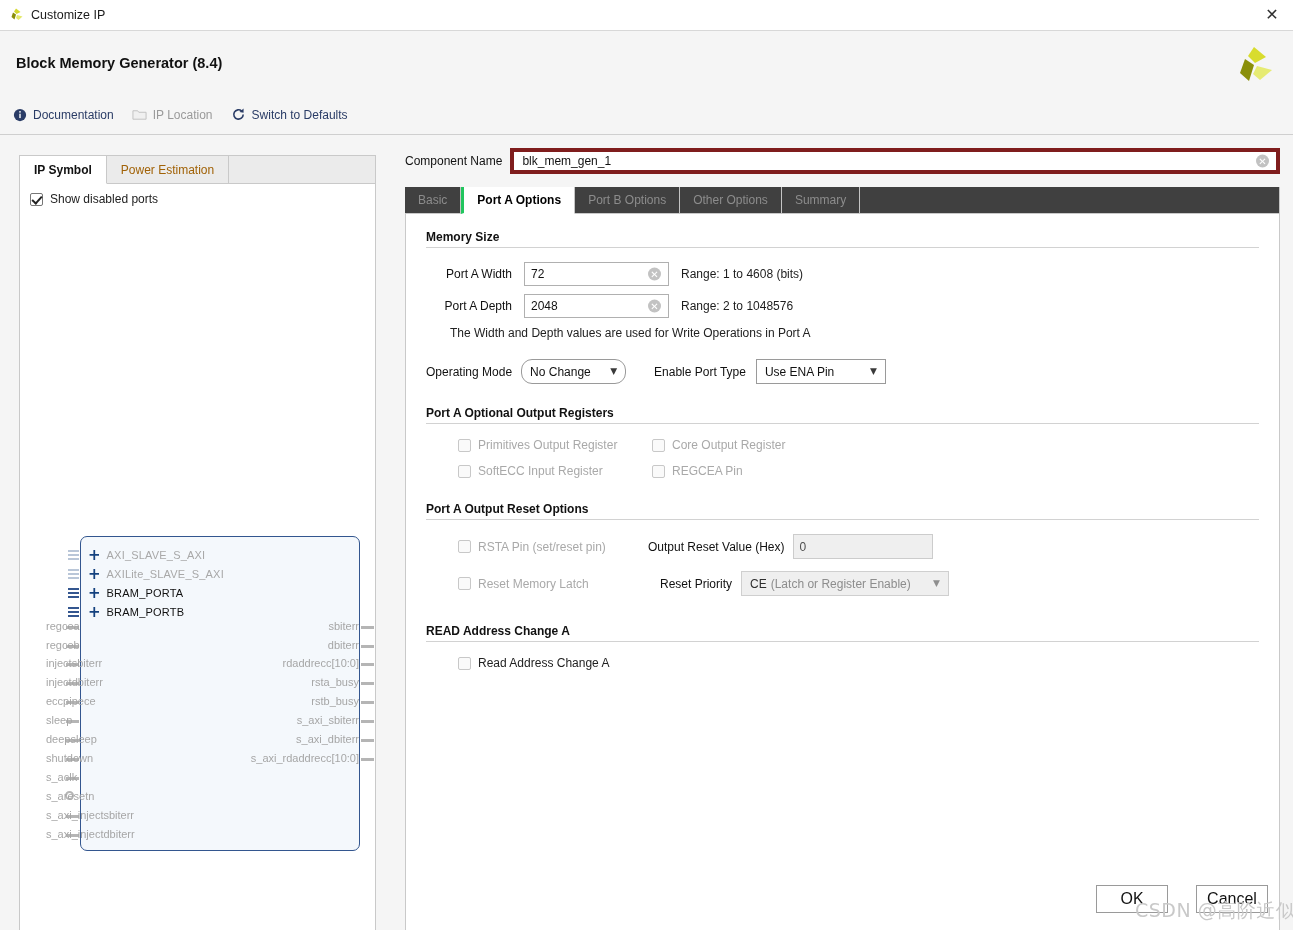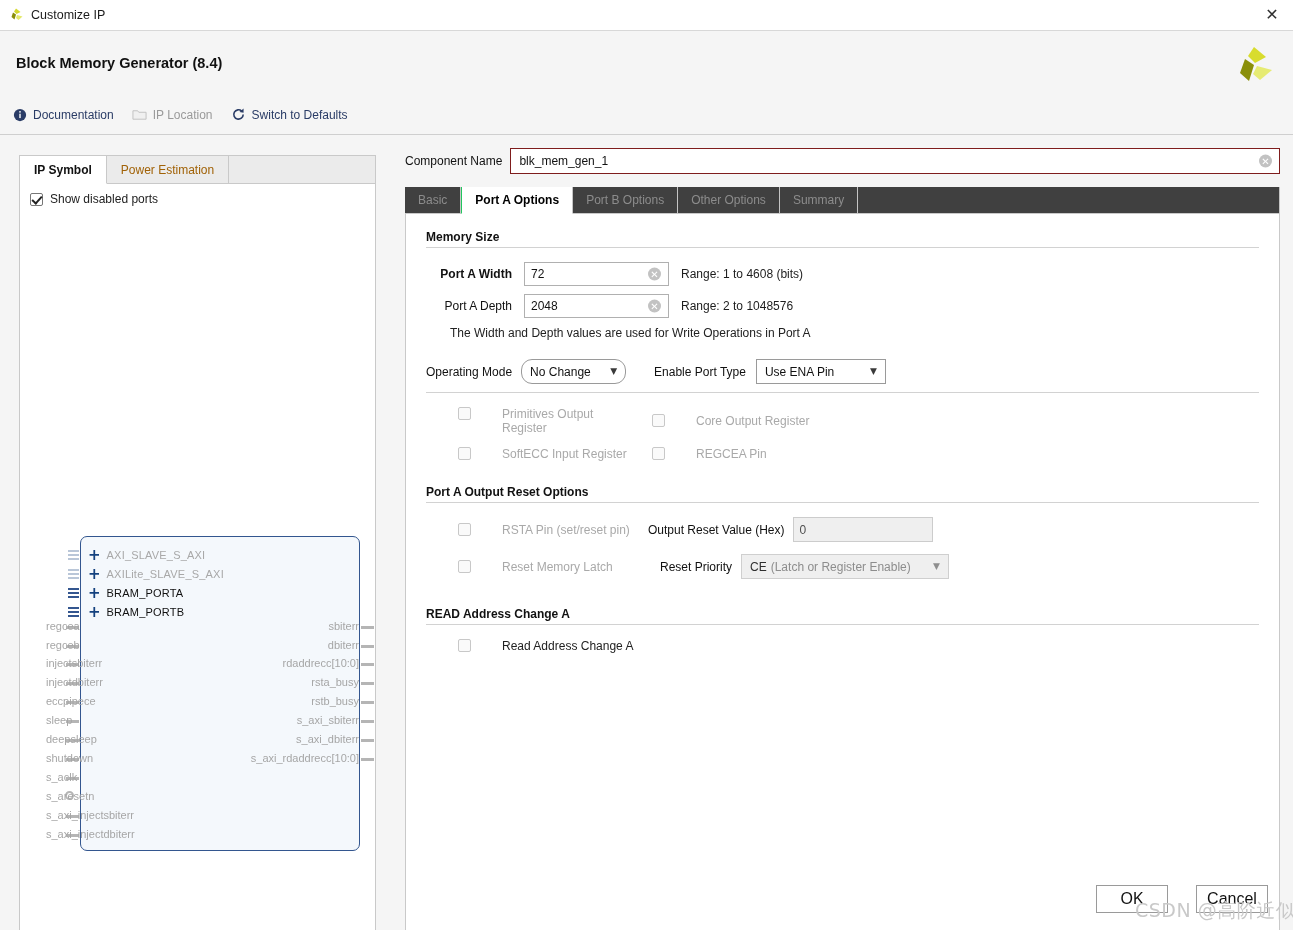--- a/index.html
+++ b/index.html
@@ -117,21 +117,21 @@
   .pin-circle {
     position:absolute; width:9px; height:9px; border-radius:50%;
     border:2px solid #b5b5b5; background:#fff;
   }
 
   
   .right-panel { position:absolute; left:405px; top:12px; width:875px; height:848px; }
   .cname-row { display:flex; align-items:center; height:26px; }
   .cname-label { font-size:12px; color:#111; margin-right:8px; white-space:nowrap; }
   .cname-input {
-    flex:1; height:26px; border:1px solid #7f1d1d; background:#fff;
+    flex:1; height:26px; border:4px solid #7f1d1d; background:#fff;
     display:flex; align-items:center; padding:0 8px; position:relative;
     font-size:12px; color:#111;
   }
   .clear-x {
     position:absolute; right:7px; top:50%; transform:translateY(-50%);
     width:13px; height:13px; border-radius:50%; background:#c2c2c2;
     display:flex; align-items:center; justify-content:center;
     color:#fff; font-size:10px; line-height:1; cursor:pointer;
     font-family:"DejaVu Sans", sans-serif;
   }
@@ -141,21 +141,21 @@
     border-bottom:1px solid #c9c9c9; display:flex; align-items:stretch;
   }
   .rtab {
     padding:0 13px; display:flex; align-items:center;
     font-size:12px; color:#8c8c8c; cursor:pointer;
     border-right:1px solid #c5c5c5;
   }
   .rtab.active {
     background:#ffffff; color:#000; font-weight:bold;
     border-bottom:1px solid #ffffff; margin-bottom:-1px;
-    border-left:1px solid #22c55e;
+    border-left:3px solid #22c55e;
   }
   .rtab-filler { flex:1; }
 
   .tab-content {
     background:#ffffff; border:1px solid #c9c9c9; border-top:none;
     height:780px; padding:16px 20px 0 20px; position:relative;
   }
 
   .section-title {
     font-size:12px; font-weight:bold; color:#111; margin-bottom:3px;
@@ -182,21 +182,21 @@
   .sel .caret {
     margin-left:auto; padding-left:10px; color:#3a3a3a;
     font-size:9px; line-height:1; font-family:"DejaVu Sans", sans-serif;
   }
   .sel.disabled .caret { color:#8e8e8e; }
   .sel .sel-sub { color:#8d8d8d; }
   .sel .sel-main { color:#2e2e2e; }
 
   .cbrow { display:flex; align-items:center; }
   .cbrow .cb-lbl { font-size:12px; color:#a9a9a9; }
-  .cb-item { display:flex; align-items:flex-start;gap:24px; }
+  .cb-item { display:flex; align-items:center; }
 
   
   .footer { position:absolute; left:0; top:866px; width:1293px; height:64px; }
   .btn {
     position:absolute; width:72px; height:28px;
     border:1px solid #9a9a9a; background:#ffffff;
     display:flex; align-items:center; justify-content:center;
     font-size:16px; color:#111; cursor:pointer;
   }
   #ok-btn  { left:1096px; top:885px; }
@@ -418,21 +418,21 @@
       </div>
       <div class="rtab rtab-filler"></div>
     </div>
 
     <div class="tab-content">
 
       <div class="section-title">Memory Size</div>
       <div class="section-rule"></div>
 
       <div class="field-row">
-        <span class="field-label" style="width:86px;font-weight:bold;">Port A Width</span>
+        <span class="field-label" style="width:86px;">Port A Width</span>
         <div class="txt-input" style="width:145px; margin-left:12px;">
           <span>72</span>
           <span class="clear-x">✕</span>
         </div>
         <span class="range-note">Range: 1 to 4608 (bits)</span>
       </div>
 
       <div class="field-row">
         <span class="field-label" style="width:86px;">Port A Depth</span>
         <div class="txt-input" style="width:145px; margin-left:12px;">
@@ -450,20 +450,21 @@
           <span>No Change</span>
           <span class="caret">▼</span>
         </div>
         <span class="field-label" style="margin-left:28px;">Enable Port Type</span>
         <div class="sel" style="width:130px; margin-left:10px;">
           <span>Use ENA Pin</span>
           <span class="caret">▼</span>
         </div>
       </div>
 
+      <div class="section-title" style="margin-top:22px;">Port A Optional Output Registers</div>
       <div class="section-rule"></div>
 
       <div class="cbrow" style="margin:0 0 12px 32px;">
         <div class="cb-item" style="width:180px;">
           <span class="cb disabled"></span>
           <span class="cb-lbl">Primitives Output Register</span>
         </div>
         <div class="cb-item" style="margin-left:14px;">
           <span class="cb disabled"></span>
           <span class="cb-lbl">Core Output Register</span>

